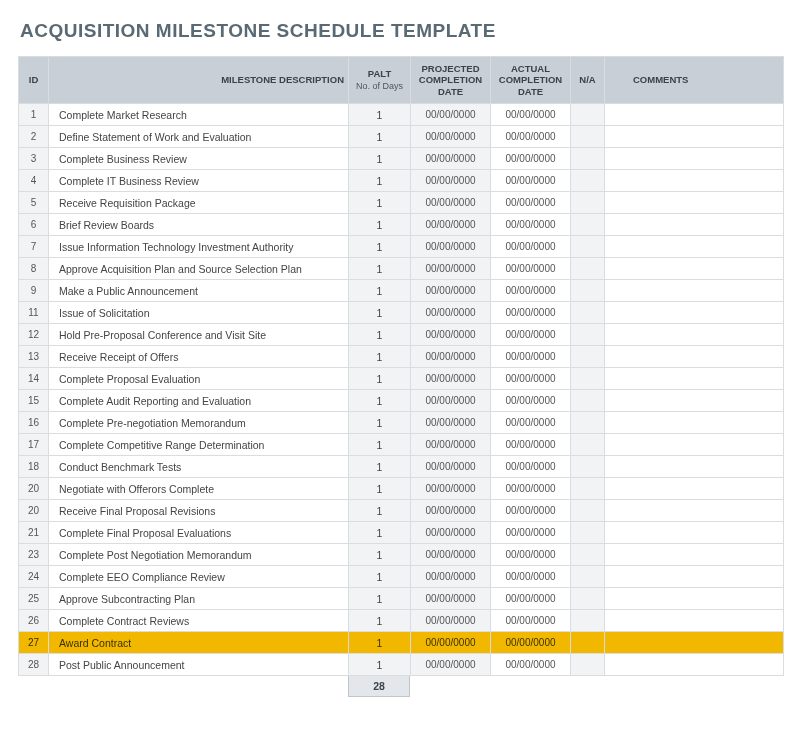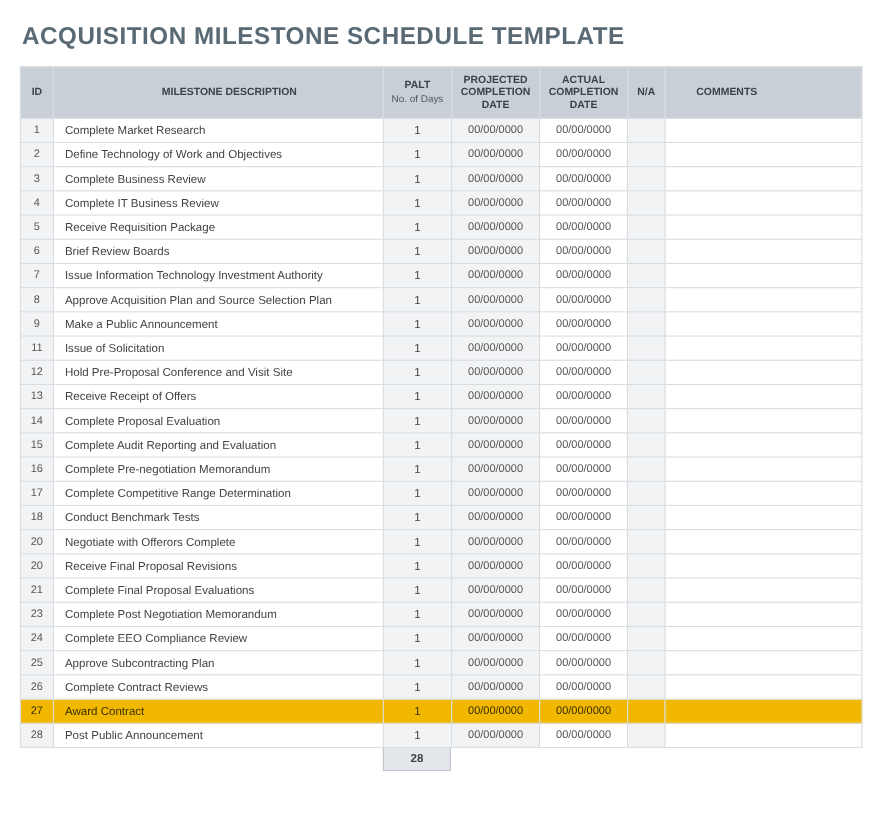--- a/index.html
+++ b/index.html
@@ -5,21 +5,21 @@
   * { box-sizing: border-box; }
   body {
     margin: 0;
     padding: 20px 18px;
     font-family: "Helvetica Neue", Helvetica, Arial, sans-serif;
     background: #fff;
     color: #333;
     width: 802px;
   }
   .title {
-    font-size: 22px;
+    font-size: 19px;
     font-weight: 700;
     letter-spacing: 0.5px;
     color: #5a6a74;
     margin: 0 0 14px 2px;
   }
   table {
     border-collapse: collapse;
     width: 100%;
     table-layout: fixed;
   }
@@ -103,21 +103,21 @@
       <col class="col-desc">
       <col class="col-palt">
     <col class="col-proj">
       <col class="col-act">
       <col class="col-na">
       <col class="col-comm">
   </colgroup>
   <thead>
     <tr>
       <th>ID</th>
-      <th style="text-align:center;padding-left:24px">MILESTONE DESCRIPTION</th>
+      <th style="text-align:right;padding-left:24px">MILESTONE DESCRIPTION</th>
       <th>
         <span>PALT</span>
         <span class="sub">No. of Days</span>
       </th>
       <th>PROJECTED COMPLETION DATE</th>
       <th>ACTUAL COMPLETION DATE</th>
       <th>N/A</th>
       <th style="text-align:left;padding-left:28px">COMMENTS</th>
     </tr>
   </thead>
@@ -126,21 +126,21 @@
         <td class="id">1</td>
         <td class="desc">Complete Market Research</td>
         <td class="palt">1</td>
         <td class="proj">00/00/0000</td>
         <td class="act">00/00/0000</td>
         <td class="na"></td>
         <td class="comm"></td>
       </tr>
       <tr>
         <td class="id">2</td>
-        <td class="desc">Define Technology of Work and Objectives</td>
+        <td class="desc">Define Statement of Work and Evaluation</td>
         <td class="palt">1</td>
         <td class="proj">00/00/0000</td>
         <td class="act">00/00/0000</td>
         <td class="na"></td>
         <td class="comm"></td>
       </tr>
       <tr>
         <td class="id">3</td>
         <td class="desc">Complete Business Review</td>
         <td class="palt">1</td>

